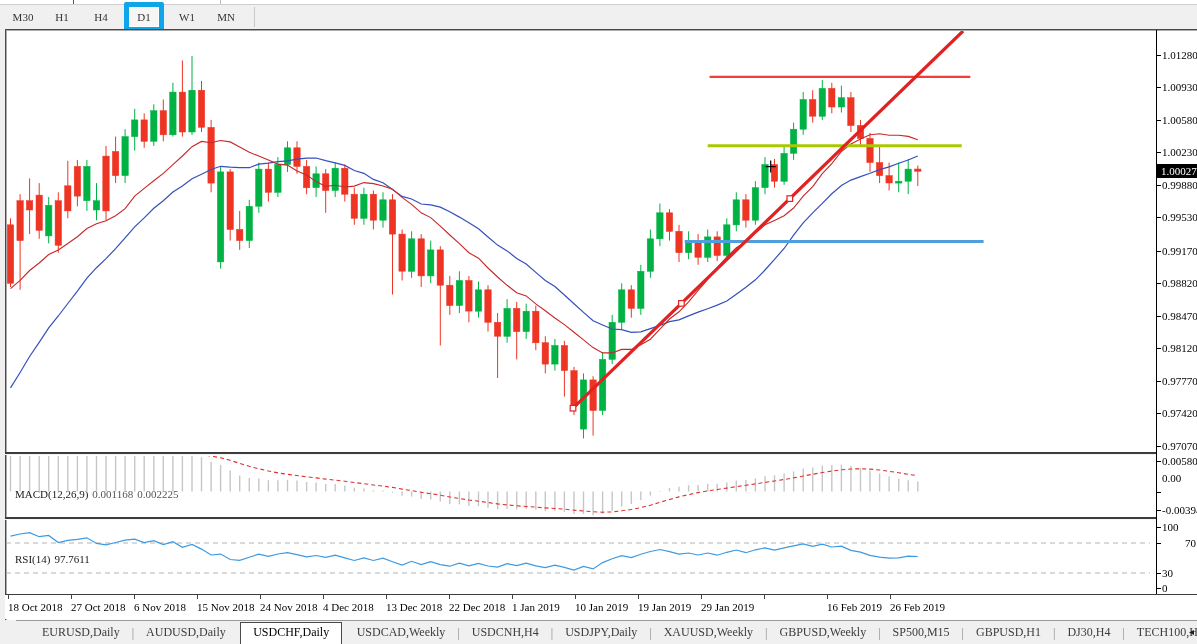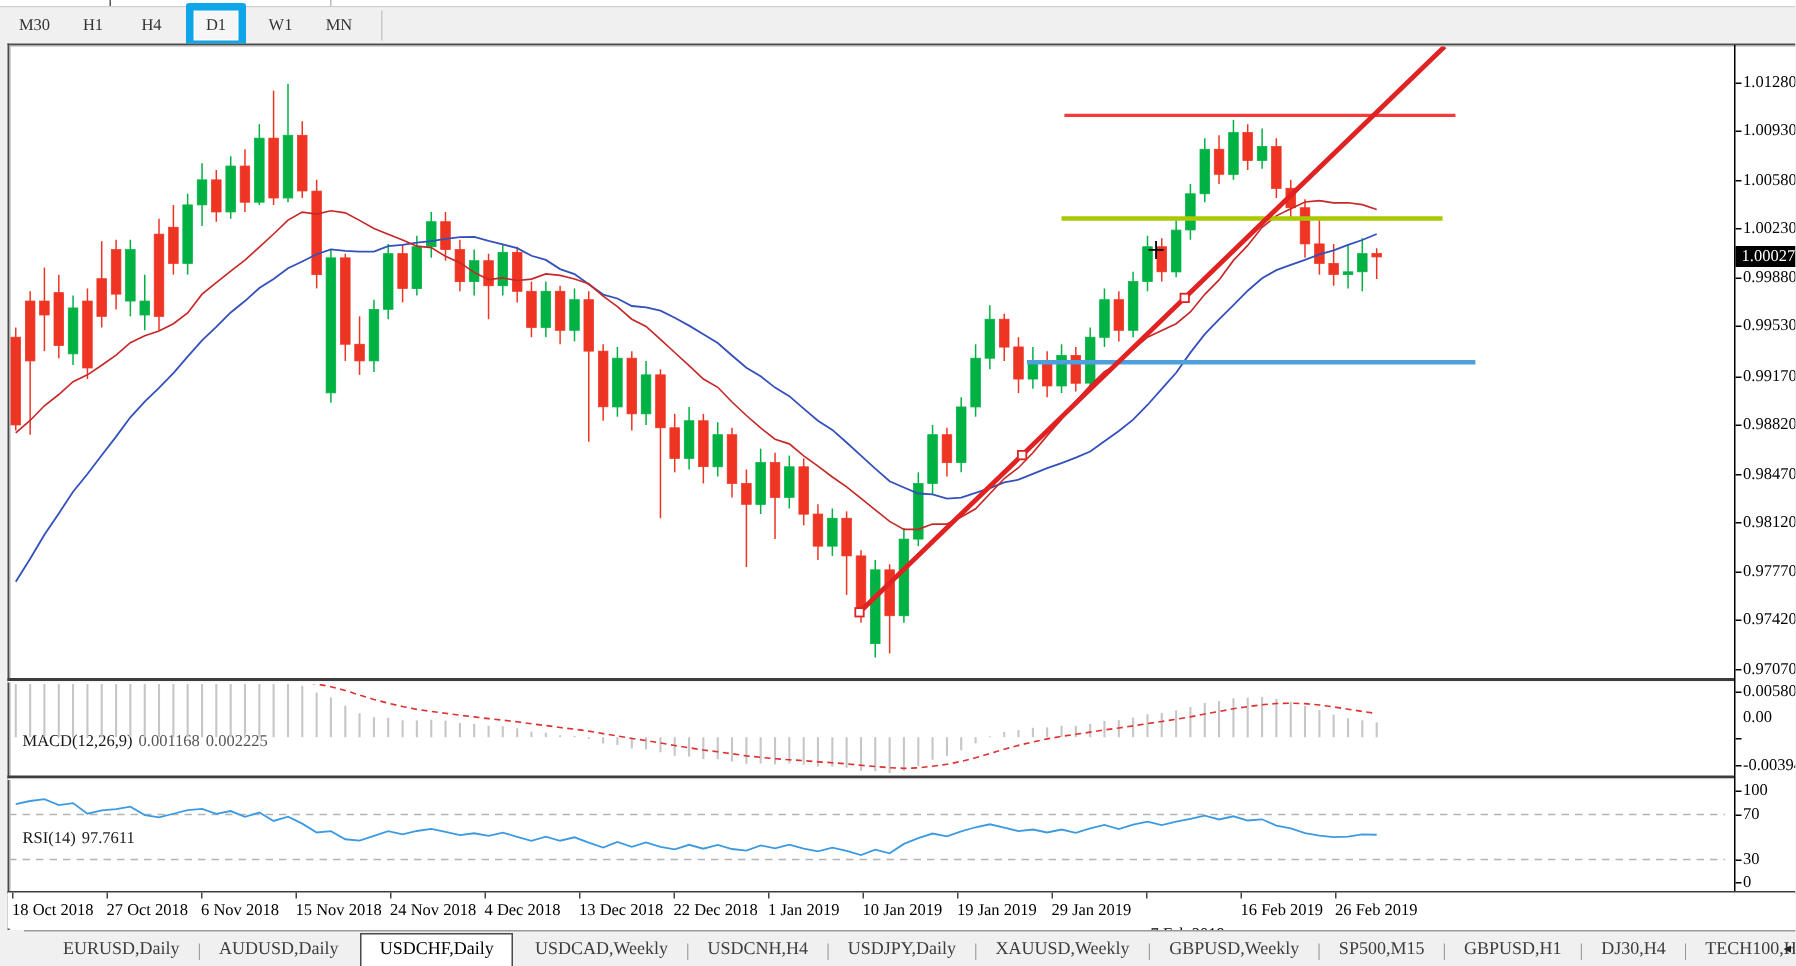--- a/index.html
+++ b/index.html
@@ -416,21 +416,21 @@
       <div class="axis-label" style="top: 440px;">0.97070</div>
       <div class="axis-tick" style="left: 1157px; top: 461px;"></div>
       <div class="axis-label" style="top: 455px;">0.005802</div>
       <div class="axis-tick" style="left: 1157px; top: 492px;"></div>
       <div class="axis-label" style="top: 460px; margin-top: 12px;">0.00</div>
       <div class="axis-tick" style="left: 1157px; top: 510px;"></div>
       <div class="axis-label" style="top: 504px;">-0.00394</div>
       <div class="axis-tick" style="left: 1157px; top: 527px;"></div>
       <div class="axis-label" style="top: 521px;">100</div>
       <div class="axis-tick" style="left: 1157px; top: 543px;"></div>
-      <div class="axis-label" style="top: 537px;">70</div>
+      <div class="axis-label" style="top: 537px; text-align: right;">70</div>
       <div class="axis-tick" style="left: 1157px; top: 573px;"></div>
       <div class="axis-label" style="top: 567px;">30</div>
       <div class="axis-tick" style="left: 1157px; top: 588px;"></div>
       <div class="axis-label" style="top: 582px;">0</div>
     </div>
   <div id="price-tag" style="top: 164px; background: rgb(0, 0, 0);">1.00027</div>
 
   <div id="dates">
       <div class="date-tick" style="left: 3px;"></div>
       <div class="date-label" style="left: 3px;">18 Oct 2018</div>

